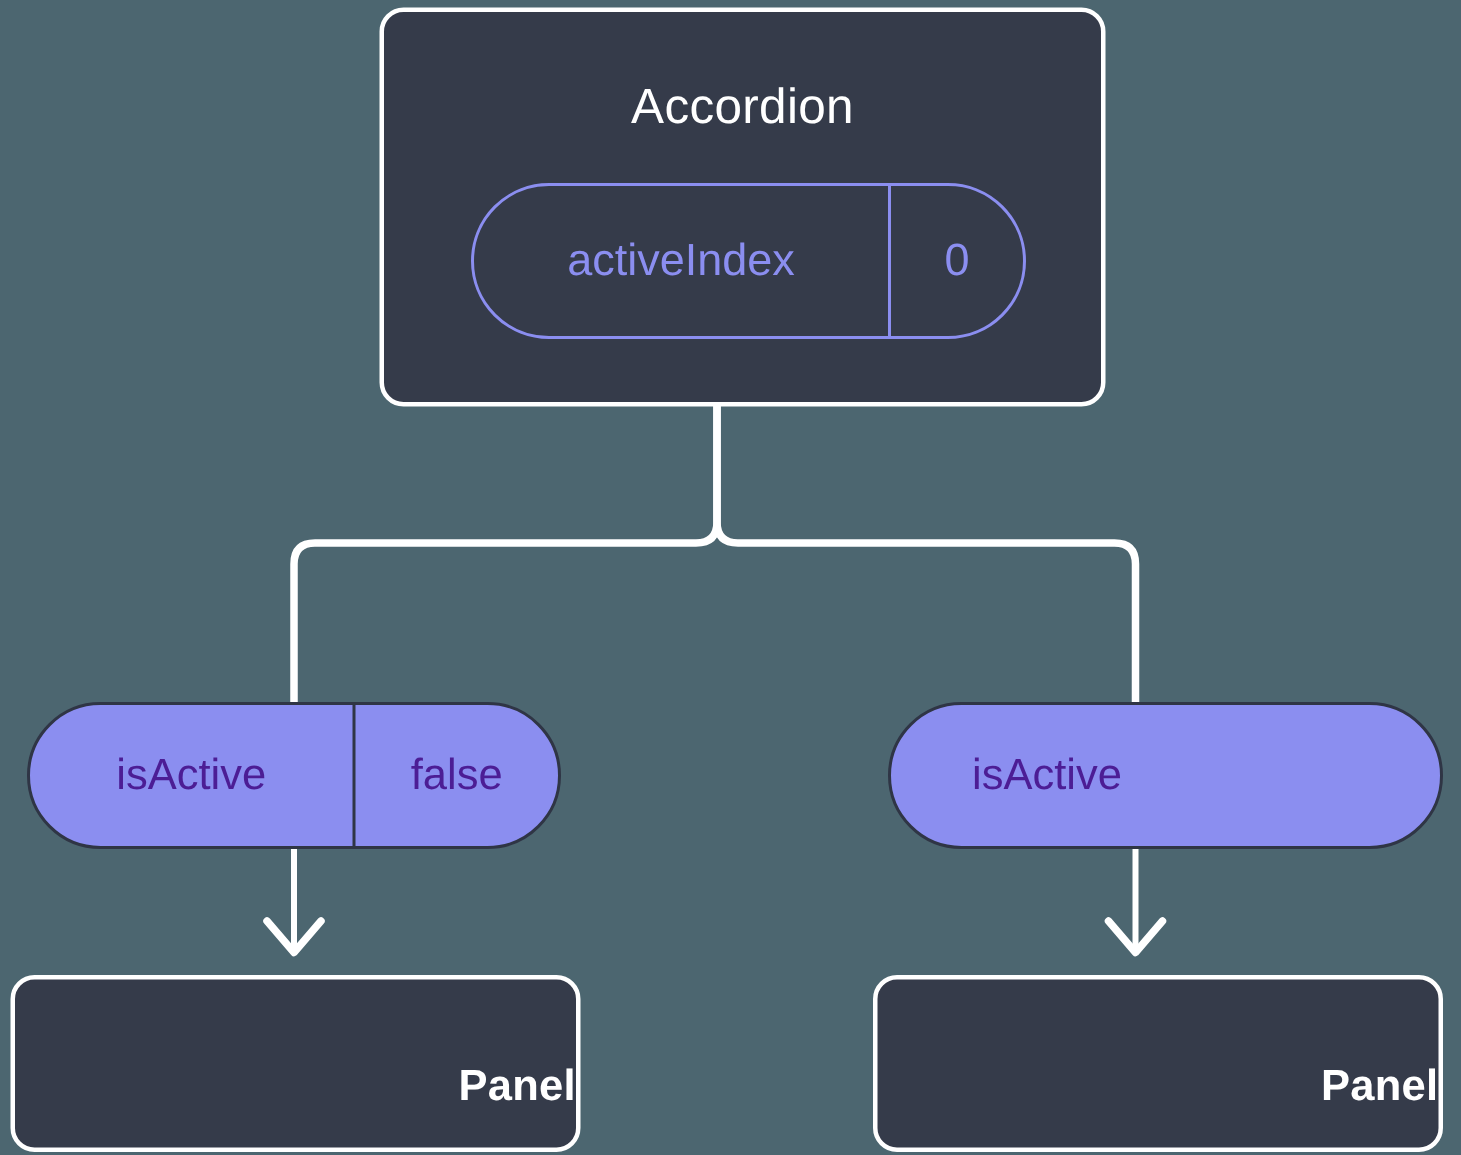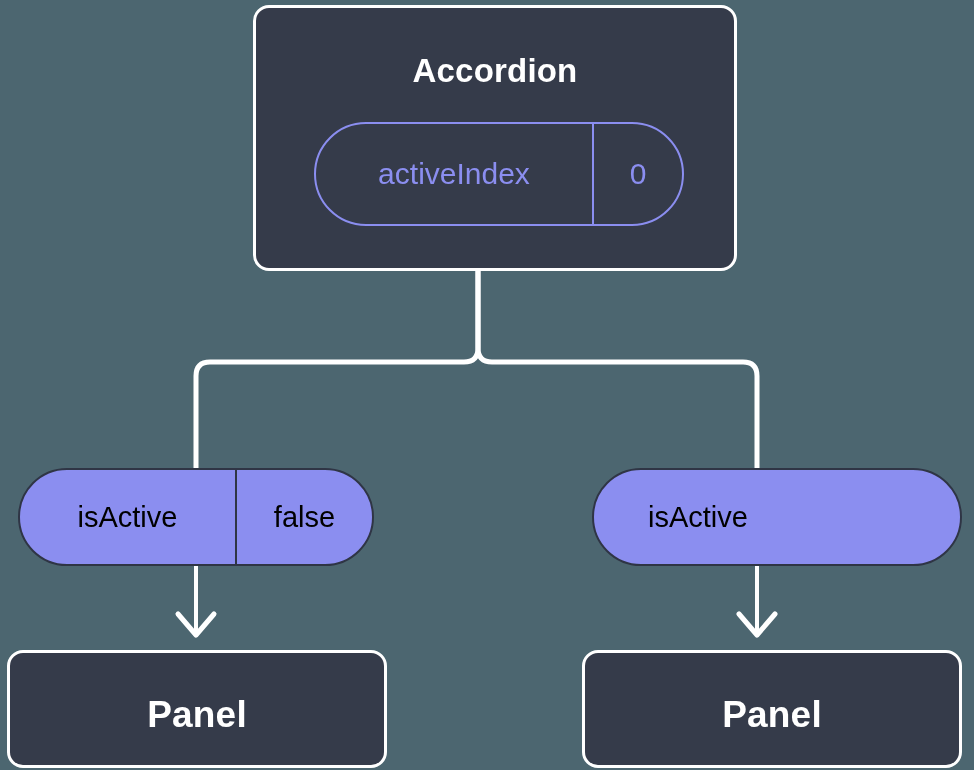--- a/index.html
+++ b/index.html
@@ -51,33 +51,34 @@
 
   #node-accordion {
     left: 253px;
     top: 5px;
     width: 484px;
     height: 266px;
   }
   #node-accordion .card-title {
     top: 44px;
     font-size: 33px;
-    font-weight: 700;
+    font-weight: 400;
   }
 
   .panel-card {
     width: 380px;
     height: 118px;
   }
   #node-panel-left  { left: 7px;   top: 650px; }
   #node-panel-right { left: 582px; top: 650px; }
   .panel-card .card-title {
-    top: 41px;
-    font-size: 37px;
+    top: 55px;
+    font-size: 29px;
     font-weight: 600;
+    text-align: right;
   }
 
   
   .pill-outline {
     position: absolute;
     box-sizing: border-box;
     display: flex;
     align-items: stretch;
     border: 2px solid #8b8ef0;
     border-radius: 999px;
@@ -106,21 +107,21 @@
 
   
   .pill-filled {
     position: absolute;
     box-sizing: border-box;
     display: flex;
     align-items: stretch;
     background: #8b8ef0;
     border: 2px solid #2f3545;
     border-radius: 999px;
-    color: #000000;
+    color: #4c1d95;
     overflow: hidden;
     z-index: 3;
   }
   #pill-is-active-true  { left: 18px;  top: 468px; width: 356px; height: 98px; }
   #pill-is-active-false { left: 592px; top: 468px; width: 370px; height: 98px; }
 
   .pill-filled .pill-key,
   .pill-filled .pill-val {
     display: flex;
     align-items: center;

